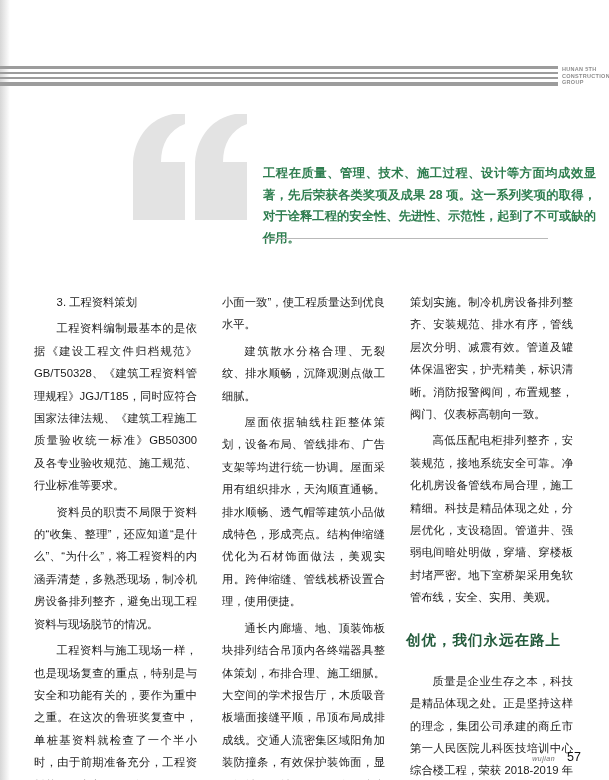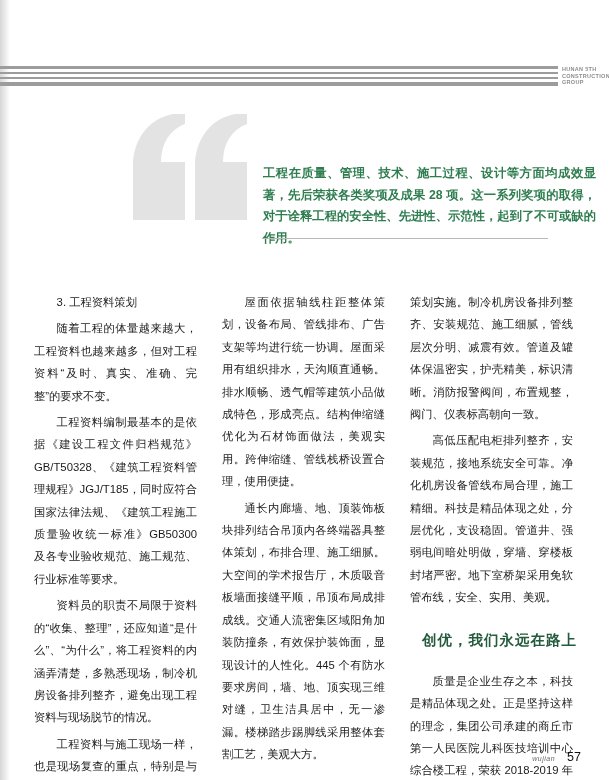--- a/index.html
+++ b/index.html
@@ -56,21 +56,21 @@
     display: flex; gap: 17px;
   }
   .col { flex: 1 1 0; min-width: 0; }
   .col p {
     margin: 4px; text-indent: 2em; text-align: justify;
     font-size: 11.3px; line-height: 22.4px; color: #1b1b1b;
     font-weight: 500;
   }
   .col p.noindent { text-indent: 0; }
   .col h3 {
-    margin: 22px 0 20px; text-align: right;
+    margin: 22px 0 20px; text-align: left;
     font-size: 14.5px; font-weight: bold; letter-spacing: 1px;
     color: #245b3c;
   }
 
   
   .footer {
     position: absolute; right: 28px; bottom: 16px;
     display: flex; align-items: baseline; gap: 12px;
   }
   .footer .imprint {
@@ -105,35 +105,36 @@
     </svg>
   </div>
 
   <div class="pull-quote">工程在质量、管理、技术、施工过程、设计等方面均成效显著，先后荣获各类奖项及成果 28 项。这一系列奖项的取得，对于诠释工程的安全性、先进性、示范性，起到了不可或缺的作用。</div>
   <div class="quote-rule"></div>
 
   <div class="columns">
 
     <div class="col">
       <p>3. 工程资料策划</p>
-      <p>随着工程的体量越来越大，工程资料也越来越多，但对工程资料“及时、真实、准确、完整”的要求不变。</p>
       <p>工程资料编制最基本的是依据《建设工程文件归档规范》GB/T50328、《建筑工程资料管理规程》JGJ/T185，同时应符合国家法律法规、《建筑工程施工质量验收统一标准》GB50300 及各专业验收规范、施工规范、行业标准等要求。</p>
       <p>资料员的职责不局限于资料的“收集、整理”，还应知道“是什么”、“为什么”，将工程资料的内涵弄清楚，多熟悉现场，制冷机房设备排列整齐，避免出现工程资料与现场脱节的情况。</p>
       <p>工程资料与施工现场一样，也是现场复查的重点，特别是与安全和功能有关的，要作为重中之重。在这次的鲁班奖复查中，单桩基资料就检查了一个半小时，由于前期准备充分，工程资料获得了专家组的好评。</p>
 
     </div>
 
     <div class="col">
+      <p class="noindent">小面一致”，使工程质量达到优良水平。</p>
+      <p>建筑散水分格合理、无裂纹、排水顺畅，沉降观测点做工细腻。</p>
       <p>屋面依据轴线柱距整体策划，设备布局、管线排布、广告支架等均进行统一协调。屋面采用有组织排水，天沟顺直通畅。排水顺畅、透气帽等建筑小品做成特色，形成亮点。结构伸缩缝优化为石材饰面做法，美观实用。跨伸缩缝、管线栈桥设置合理，使用便捷。</p>
       <p>通长内廊墙、地、顶装饰板块排列结合吊顶内各终端器具整体策划，布排合理、施工细腻。大空间的学术报告厅，木质吸音板墙面接缝平顺，吊顶布局成排成线。交通人流密集区域阳角加装防撞条，有效保护装饰面，显现设计的人性化。445 个有防水要求房间，墙、地、顶实现三维对缝，卫生洁具居中，无一渗漏。楼梯踏步踢脚线采用整体套割工艺，美观大方。</p>
 
     </div>
 
     <div class="col">
-      <p class="noindent">策划实施。制冷机房设备排列整齐、安装规范、施工细腻，管线层次分明、减震有效。管道及罐体保温密实，护壳精美，标识清晰。消防报警阀间，布置规整，阀门、仪表标高朝向一致。</p>
+      <p class="noindent">策划实施。制冷机房设备排列整齐、安装规范、排水有序，管线层次分明、减震有效。管道及罐体保温密实，护壳精美，标识清晰。消防报警阀间，布置规整，阀门、仪表标高朝向一致。</p>
       <p>高低压配电柜排列整齐，安装规范，接地系统安全可靠。净化机房设备管线布局合理，施工精细。科技是精品体现之处，分层优化，支设稳固。管道井、强弱电间暗处明做，穿墙、穿楼板封堵严密。地下室桥架采用免软管布线，安全、实用、美观。</p>
       <h3>创优，我们永远在路上</h3>
       <p>质量是企业生存之本，科技是精品体现之处。正是坚持这样的理念，集团公司承建的商丘市第一人民医院儿科医技培训中心综合楼工程，荣获 2018-2019 年度第一批中国建设工程鲁班奖。</p>
 
     </div>
 
   </div>
 
   <div class="footer">
     <span class="imprint">wujian</span>

